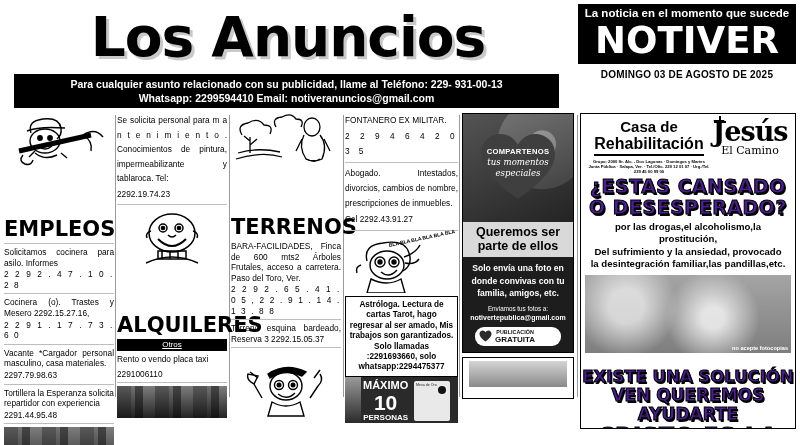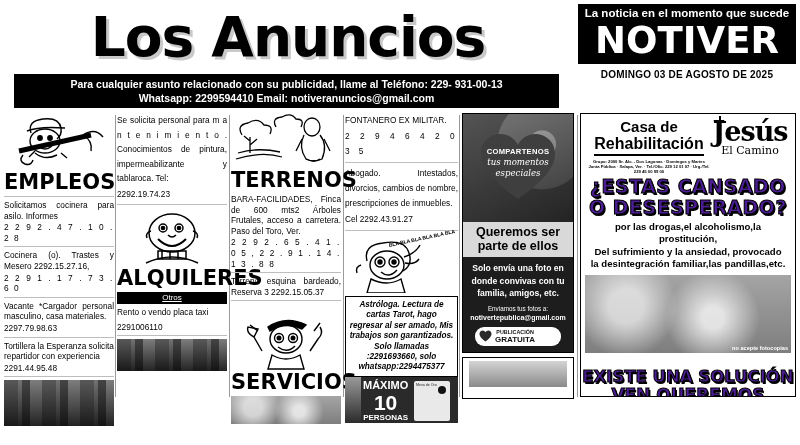--- a/index.html
+++ b/index.html
@@ -55,20 +55,21 @@
   .spaced{letter-spacing:1.6px;}
   .spaced2{letter-spacing:3.4px;}
 
   
   .cat{margin:0 0 3px 0;}
   .cat-art{width:100%;height:58px;position:relative;overflow:hidden;}
   .cat-word{
     font-family:"DejaVu Sans", sans-serif;
     font-weight:bold;font-size:21px;line-height:22px;text-align:left;
     letter-spacing:0px;
+    margin-top:47px;
     -webkit-text-stroke:0px;
   }
 
   
   .photo{background:#7a7a7a;position:relative;overflow:hidden;}
   .photo.palms{
     background:
       repeating-linear-gradient(90deg,#6d6d6d 0 14px,#8d8d8d 14px 18px,#555 18px 26px,#9a9a9a 26px 38px),
       linear-gradient(180deg,#cfcfcf 0%,#777 60%,#3a3a3a 100%);
     background-blend-mode:multiply;
@@ -108,21 +109,21 @@
   .compart .body .b2{font-size:6.3px;line-height:8px;margin-top:5px;}
   .compart .body .b3{font-size:7px;font-weight:bold;line-height:9px;}
   .gratis{
     margin:5px auto 0 auto;background:#fff;border-radius:9px;
     width:86px;height:19px;display:flex;align-items:center;gap:3px;padding:0 4px;box-sizing:border-box;
   }
   .gratis .g1{font-size:5.4px;font-weight:bold;line-height:6px;color:#111;}
   .gratis .g2{font-size:8px;font-weight:bold;line-height:9px;color:#111;}
 
   
-  .rehab{border:1.5px solid #000;height:284px;box-sizing:border-box;position:relative;overflow:hidden;background:#fff;}
+  .rehab{border:1.5px solid #000;height:316px;box-sizing:border-box;position:relative;overflow:hidden;background:#fff;}
   .rehab-top{padding:4px 6px 2px 6px;display:flex;align-items:flex-start;}
   .rehab-tl{flex:1;text-align:center;}
   .r-casa{font-size:15px;font-weight:bold;line-height:17px;}
   .r-reh{font-size:16px;font-weight:bold;line-height:18px;border-bottom:2px solid #000;display:inline-block;padding-bottom:1px;}
   .r-addr{font-size:4.2px;line-height:5px;font-weight:bold;margin-top:3px;color:#000;}
   .rehab-tr{width:78px;text-align:center;position:relative;}
   .r-jesus{font-family:"DejaVu Serif", serif;font-weight:bold;font-size:27px;line-height:27px;letter-spacing:-1px;}
   .r-cam{font-family:"DejaVu Serif", serif;font-size:11px;line-height:12px;}
   .outline-hd{
     text-align:center;font-family:"DejaVu Sans", sans-serif;font-weight:bold;
@@ -133,21 +134,21 @@
   .oh2{font-size:19px;line-height:21px;letter-spacing:.5px;}
   .r-body{text-align:center;font-size:9.6px;font-weight:bold;line-height:12.4px;padding:3px 4px 2px 4px;}
   .r-photo{height:78px;margin:2px 4px 0 4px;position:relative;}
   .r-nofoto{position:absolute;right:3px;bottom:2px;font-size:5.6px;font-weight:bold;color:#fff;}
   .oh3{font-size:16.5px;line-height:18px;}
   .oh4{font-size:17px;line-height:19px;}
   .oh5{font-size:22px;line-height:24px;letter-spacing:1px;}
 
   
   .otros{background:#000;color:#fff;text-align:center;font-size:8px;line-height:12px;margin:2px 0 3px 0;text-decoration:underline;}
-  .boxad{border:1.2px solid #000;padding:3px 3px;text-align:center;font-size:8.2px;font-weight:bold;line-height:10.4px;font-style:italic;}
+  .boxad{border:1.2px solid #000;padding:3px 3px;text-align:center;font-size:8.2px;font-weight:bold;line-height:10.4px;}
 
   .maximo{
     position:relative;height:46px;background:#2a2a2a;color:#fff;overflow:hidden;
   }
   .maximo .mtxt{position:absolute;left:18px;top:2px;text-align:center;}
   .maximo .m1{font-size:11px;font-weight:bold;line-height:13px;}
   .maximo .m2{font-size:21px;font-weight:bold;line-height:21px;}
   .maximo .m3{font-size:8px;font-weight:bold;line-height:9px;}
   .maximo .card{position:absolute;right:8px;top:4px;width:36px;height:40px;background:#e9e9e9;border-radius:2px;}
   .maximo .card .cl{font-size:3.6px;color:#222;padding:2px 2px;}

